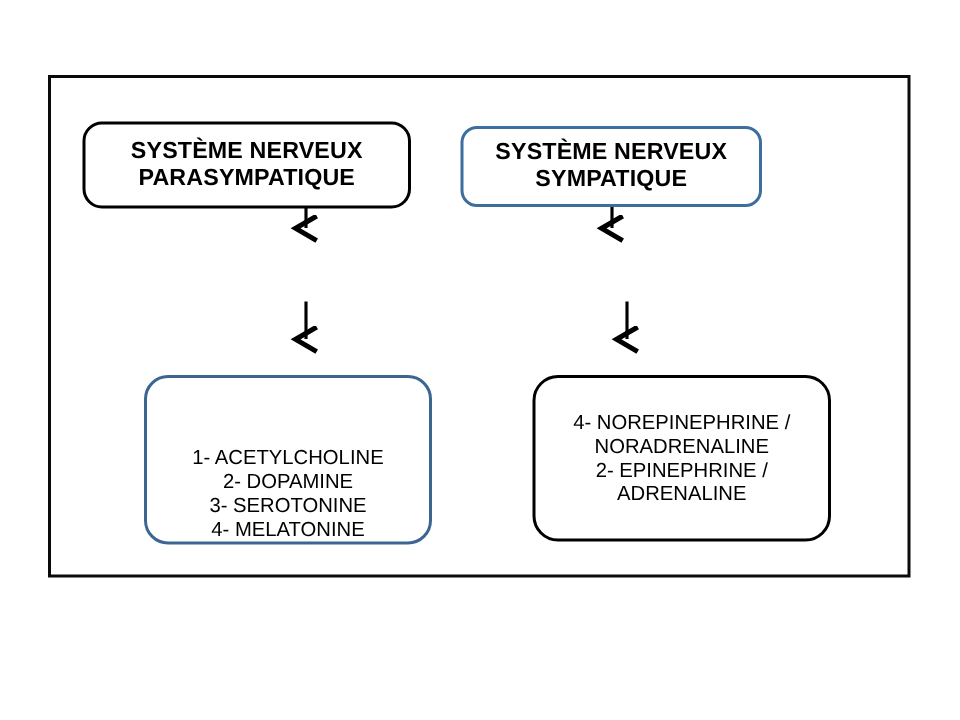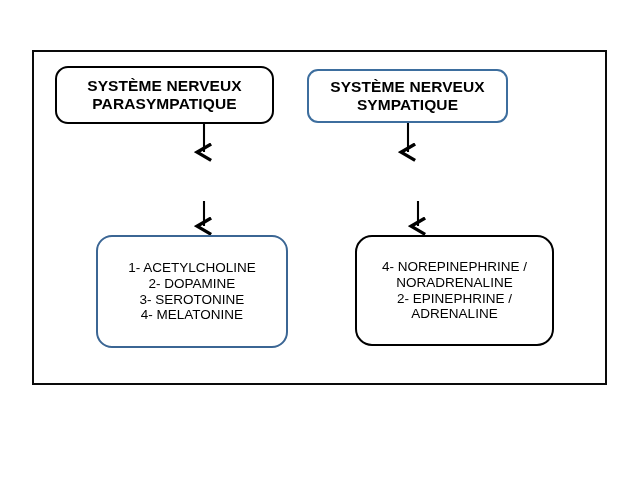--- a/index.html
+++ b/index.html
@@ -38,30 +38,32 @@
   .node {
     position: absolute;
     box-sizing: border-box;
     background: #ffffff;
     display: flex;
     align-items: center;
     justify-content: center;
     text-align: center;
     color: #000000;
     line-height: 1.18;
+    margin-top: 15px;
   }
 
   .node-black {
     border: 2px solid #000000;
   }
   .node-blue {
     border: 2px solid #3d6e9e;
   }
   .node-blue-thick {
     border: 2.5px solid #3b6694;
+    align-items: flex-end;
   }
 
   .node .label {
     display: block;
     white-space: pre-line;
   }
 
   
   #node-parasympathetic {
     left: 55px;  top: 66px;  width: 219px; height: 58px;

